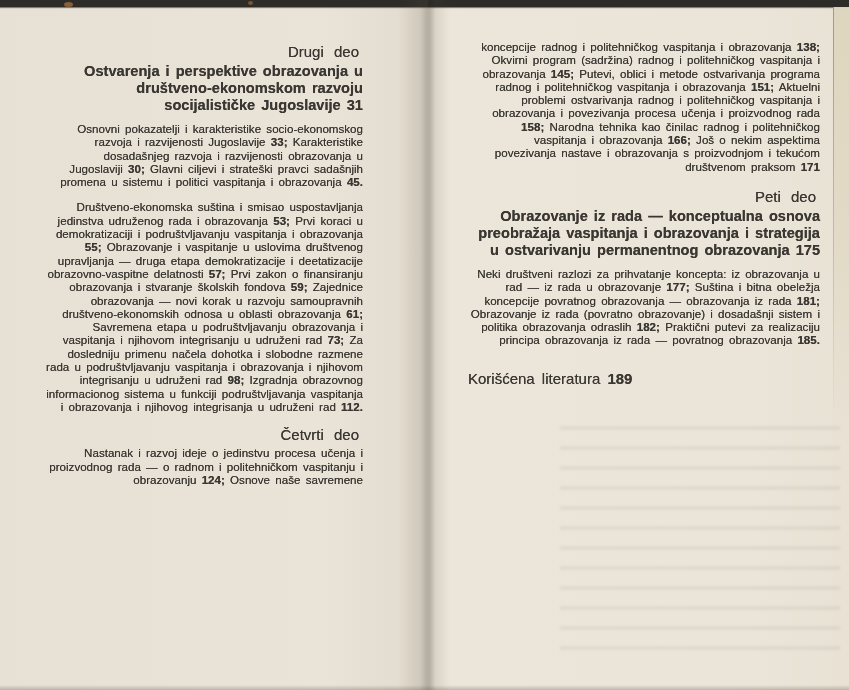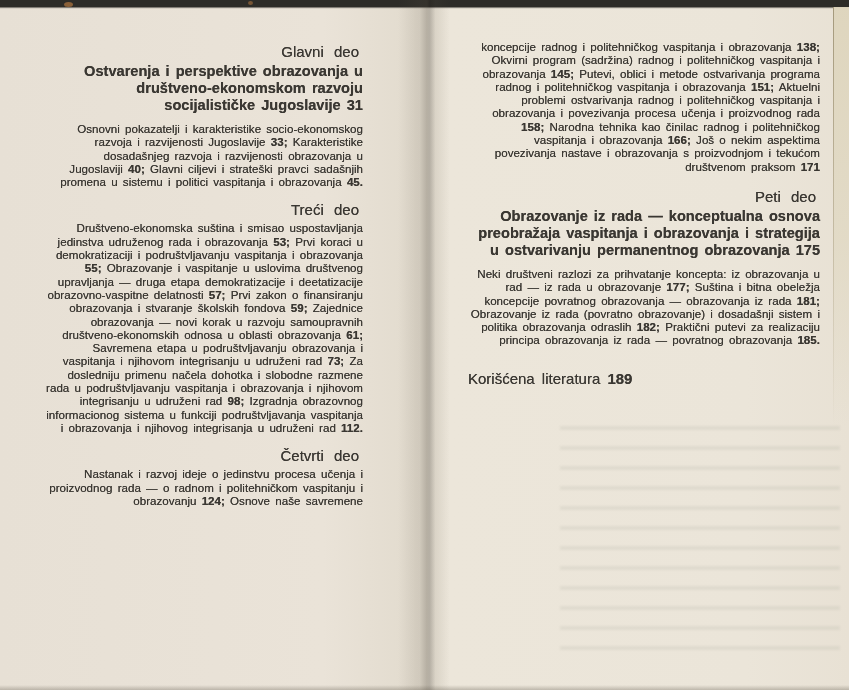--- a/index.html
+++ b/index.html
@@ -48,27 +48,26 @@
 <body>
 
 <div class="canvas">
 
   <div class="topbar"></div>
   <div class="speck s1"></div>
   <div class="speck s2"></div>
 
   <div class="page page-left">
     <section class="section">
-      <div class="part-label txt">Glavni deo</div>
+      <div class="part-label txt">Drugi deo</div>
       <h2 class="section-title txt">Ostvarenja i perspektive obrazovanja u društveno-ekonomskom razvoju socijalističke Jugoslavije 31</h2>
-      <p class="section-body txt">Osnovni pokazatelji i karakteristike socio-ekonomskog razvoja i razvijenosti Jugoslavije <b>33;</b> Karakteristike dosadašnjeg razvoja i razvijenosti obrazovanja u Jugoslaviji <b>40;</b> Glavni ciljevi i strateški pravci sadašnjih promena u sistemu i politici vaspitanja i obrazovanja <b>45.</b></p>
+      <p class="section-body txt">Osnovni pokazatelji i karakteristike socio-ekonomskog razvoja i razvijenosti Jugoslavije <b>33;</b> Karakteristike dosadašnjeg razvoja i razvijenosti obrazovanja u Jugoslaviji <b>30;</b> Glavni ciljevi i strateški pravci sadašnjih promena u sistemu i politici vaspitanja i obrazovanja <b>45.</b></p>
     </section>
 
     <section class="section">
-      <div class="part-label txt">Treći deo</div>
       <p class="section-body txt">Društveno-ekonomska suština i smisao uspostavljanja jedinstva udruženog rada i obrazovanja <b>53;</b> Prvi koraci u demokratizaciji i podruštvljavanju vaspitanja i obrazovanja <b>55;</b> Obrazovanje i vaspitanje u uslovima društvenog upravljanja — druga etapa demokratizacije i deetatizacije obrazovno-vaspitne delatnosti <b>57;</b> Prvi zakon o finansiranju obrazovanja i stvaranje školskih fondova <b>59;</b> Zajednice obrazovanja — novi korak u razvoju samoupravnih društveno-ekonomskih odnosa u oblasti obrazovanja <b>61;</b> Savremena etapa u podruštvljavanju obrazovanja i vaspitanja i njihovom integrisanju u udruženi rad <b>73;</b> Za dosledniju primenu načela dohotka i slobodne razmene rada u podruštvljavanju vaspitanja i obrazovanja i njihovom integrisanju u udruženi rad <b>98;</b> Izgradnja obrazovnog informacionog sistema u funkciji podruštvljavanja vaspitanja i obrazovanja i njihovog integrisanja u udruženi rad <b>112.</b></p>
     </section>
 
     <section class="section">
       <div class="part-label txt">Četvrti deo</div>
       <p class="section-body txt">Nastanak i razvoj ideje o jedinstvu procesa učenja i proizvodnog rada — o radnom i politehničkom vaspitanju i obrazovanju <b>124;</b> Osnove naše savremene</p>
     </section>
   </div>
 
   <div class="page page-right">

